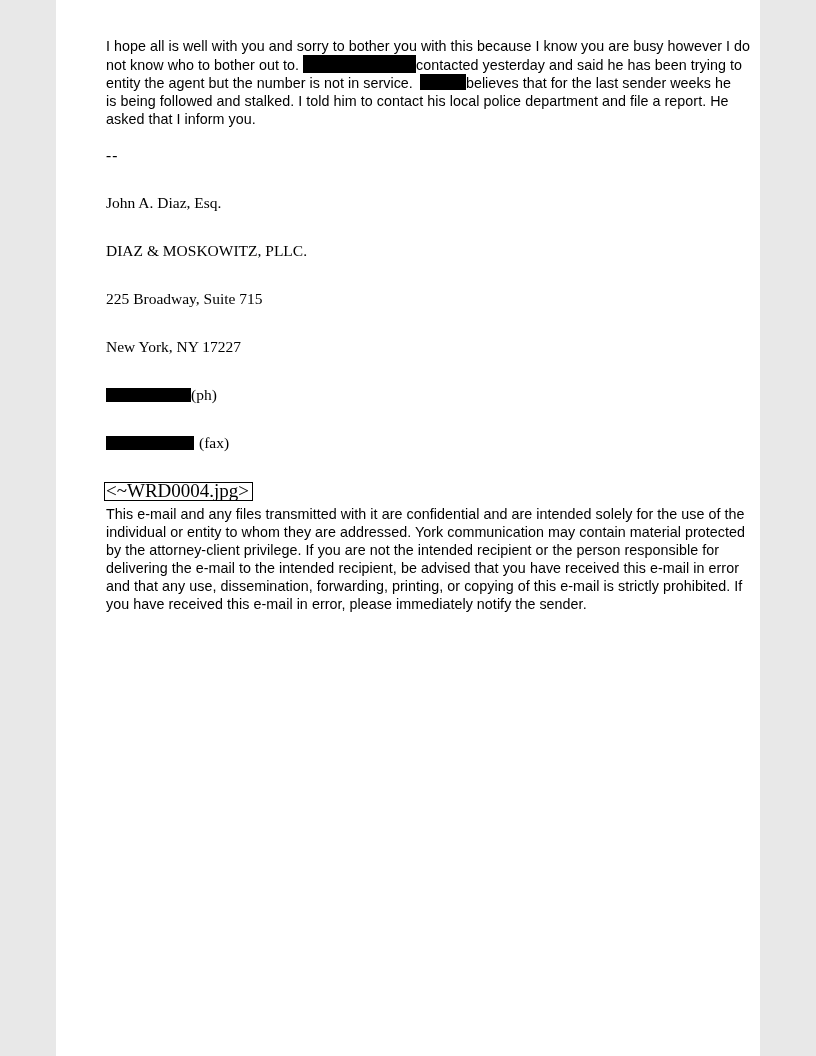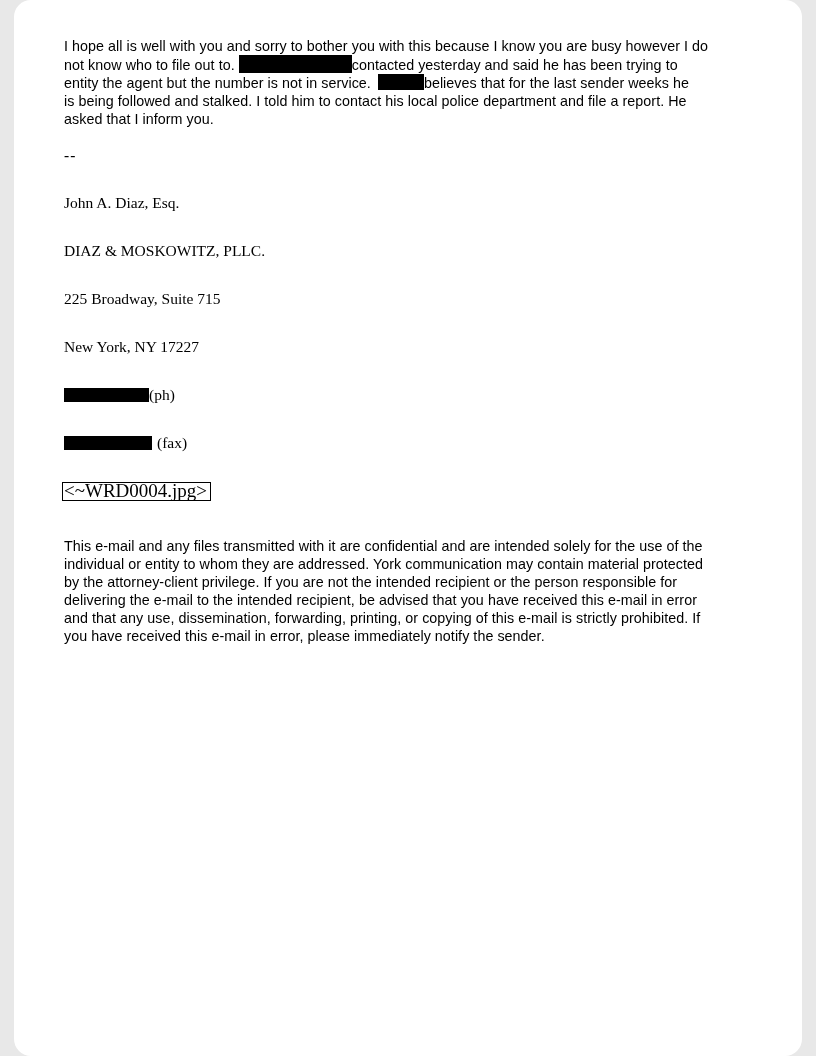--- a/index.html
+++ b/index.html
@@ -1,24 +1,23 @@
 <!DOCTYPE html>
 <html style="--page-bg: #ffffff; --text-color: #000000; --redaction-color: #000000;"><head>
 <meta charset="utf-8">
 <style>
   html, body { margin: 0; padding: 0; background: #e8e8e8; }
   .page {
     position: relative;
-    width: 788px;
+    width: 704px;
     height: 1056px;
     background: var(--page-bg, #ffffff);
     color: var(--text-color, #000000);
     overflow: hidden;
     margin: 0 auto;
-    border-radius: 17px;
   }
   .content {
     position: absolute;
     left: 50px;
     top: 37px;
     right: 46px;
   }
   .sans {
     font-family: "Liberation Sans", "DejaVu Sans", sans-serif;
     font-size: 14.3px;
@@ -45,34 +44,34 @@
   .fax-label { margin-left: 5px; text-align: right; }
   .attach-line { margin-top: 1px; }
   .attach-box {
     display: inline-block;
     border: 1px solid #000000;
     padding: 0 3px 1px 1px;
     font-size: 19px;
     line-height: 16px;
     margin-left: -2px;
   }
-  .disc { margin-top: 36px; }
+  .disc { margin-top: 4px; }
 </style>
 </head>
 <body>
 
 <div class="page">
   <div class="content">
 
     <div class="para sans">
       <div class="line">
         <span>I hope all is well with you and sorry to bother you with this because I know you are busy however I do</span>
       </div>
       <div class="line">
-        <span>not know who to file out to.</span><span class="redact r1"></span><span>contacted yesterday and said he has been trying to</span>
+        <span>not know who to bother out to.</span><span class="redact r1"></span><span>contacted yesterday and said he has been trying to</span>
       </div>
       <div class="line">
         <span>entity the agent but the number is not in service.</span><span class="redact r2"></span><span>believes that for the last sender weeks he</span>
       </div>
       <div class="line">
         <span>is being followed and stalked. I told him to contact his local police department and file a report. He</span>
       </div>
       <div class="line">
         <span>asked that I inform you.</span>
       </div>

